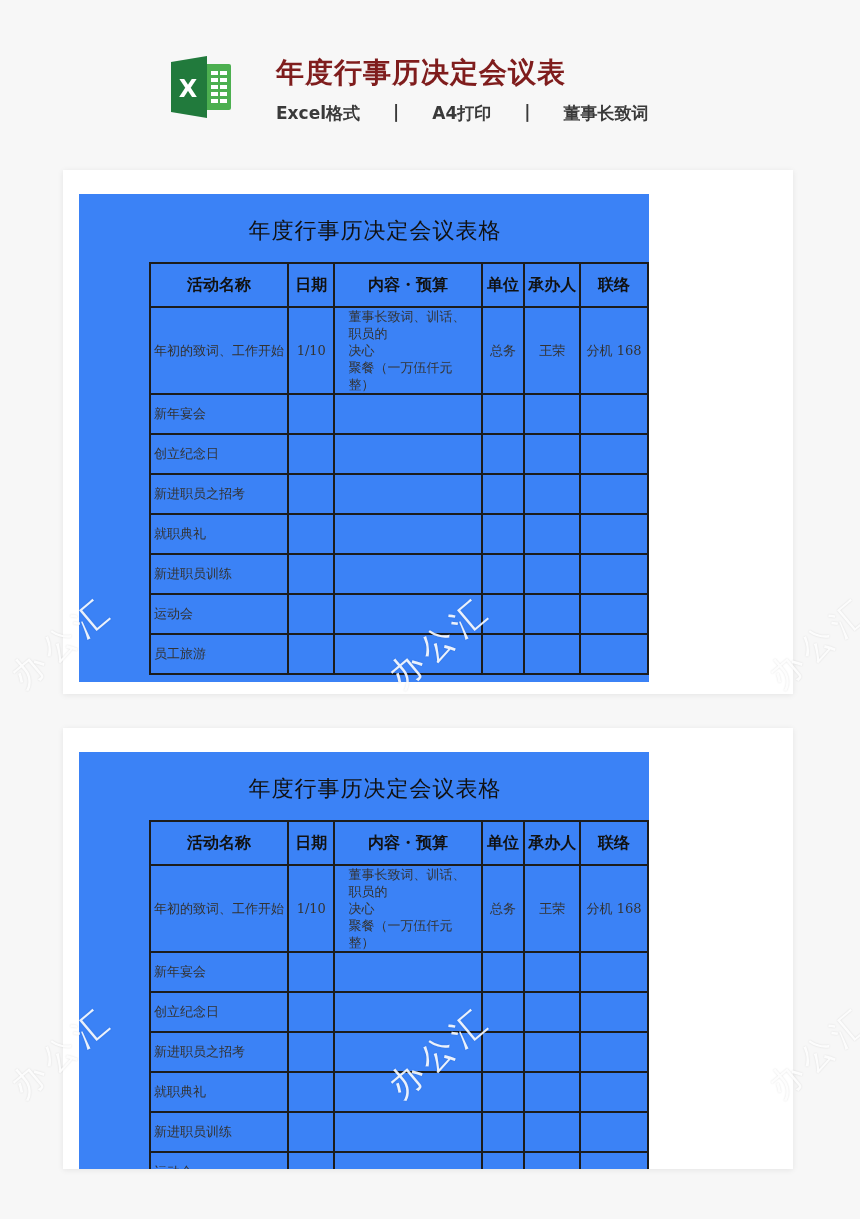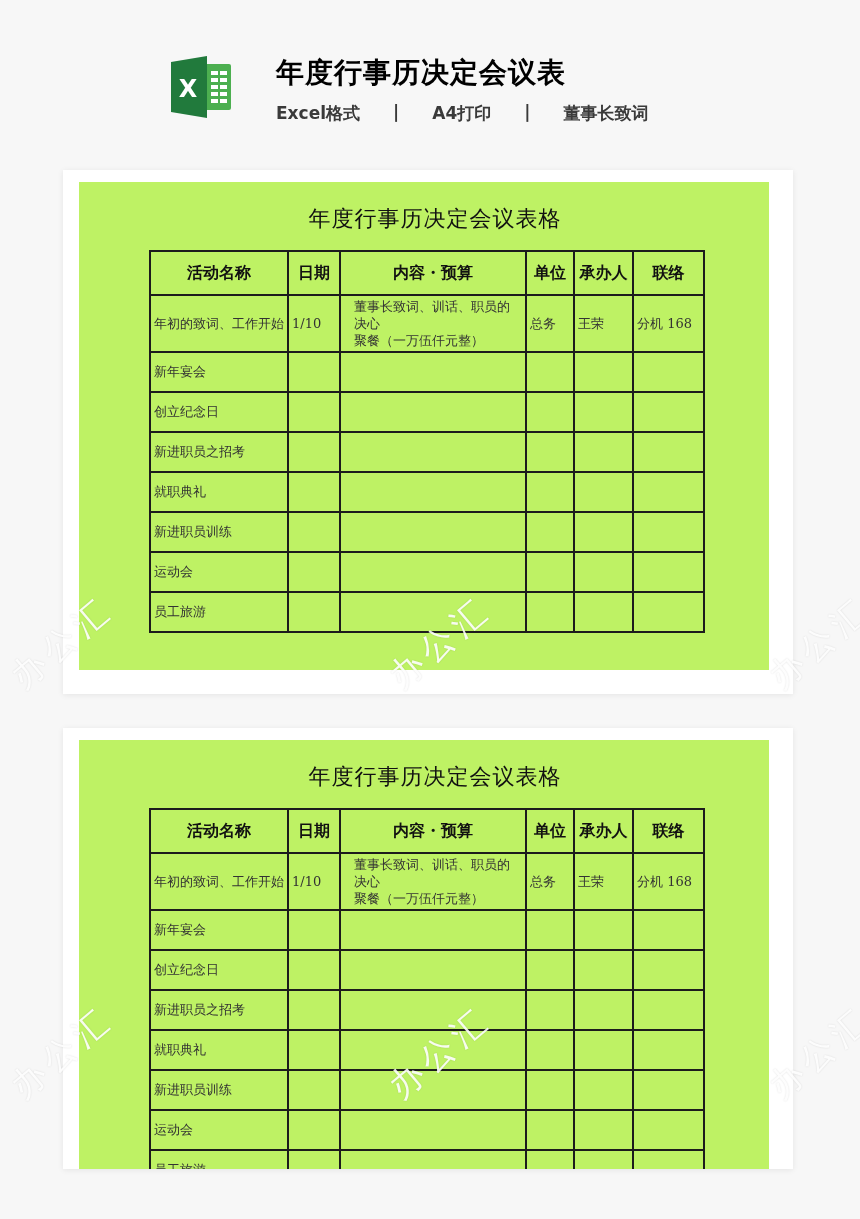--- a/index.html
+++ b/index.html
@@ -1,38 +1,38 @@
 <!DOCTYPE html>
 <html><head>
 <meta charset="utf-8">
 <style>
   * { box-sizing: border-box; margin: 0; padding: 0; }
   html, body { width: 860px; height: 1219px; overflow: hidden; }
   body { background: #f7f7f7; font-family: "DejaVu Sans", "Liberation Sans", sans-serif; position: relative; }
 
   .header { position: absolute; left: 0; top: 0; width: 860px; height: 160px; }
   .xl-icon { position: absolute; left: 171px; top: 56px; width: 62px; height: 62px; }
-  .header-title { position: absolute; left: 276px; top: 54px; font-size: 28px; font-weight: bold; color: #000000; letter-spacing: 1px; white-space: nowrap; }
+  .header-title { position: absolute; left: 276px; top: 54px; font-size: 28px; font-weight: bold; color: #7f1d1d; letter-spacing: 1px; white-space: nowrap; }
   .header-sub { position: absolute; left: 276px; top: 102px; font-size: 17px; font-weight: bold; color: #3a3a3a; white-space: nowrap; display: flex; gap: 16px; }
   .header-sub .sep { margin: 0 17px; }
 
   .card { position: absolute; left: 63px; width: 730px; background: #ffffff; box-shadow: 0 1px 6px rgba(0,0,0,0.08); overflow: hidden; }
   .card1 { top: 170px; height: 524px; }
   .card2 { top: 728px; height: 441px; }
-  .sheet { position: absolute; left: 16px; top: 12px; width: 690px; height: 488px; background: #bef264; }
+  .sheet { position: absolute; left: 16px; top: 24px; width: 570px; height: 488px; background: #3b82f6; }
   .card2 .sheet { height: 480px; }
 
   .sheet-title { position: absolute; left: 0; top: 22px; width: 100%; text-align: center; font-family: "DejaVu Sans", sans-serif; font-size: 22px; color: #111; letter-spacing: 1px; padding-left: 22px; }
 
   table.grid { position: absolute; left: 70px; top: 68px; border-collapse: collapse; table-layout: fixed; font-family: "DejaVu Serif", "Liberation Serif", serif; color: #333; }
   table.grid td, table.grid th { border: 2px solid #1c1c1c; overflow: hidden; white-space: nowrap; }
   table.grid th { height: 44px; font-family: "DejaVu Sans", sans-serif; font-size: 16px; font-weight: bold; color: #111; text-align: center; }
   table.grid td { height: 40px; font-size: 13px; padding: 0 3px; }
   table.grid tr.first td { height: 57px; }
-  td.c { }
+  td.c { text-align: center; }
   td.content { white-space: normal !important; line-height: 17px; font-size: 13px; padding: 2px 3px; vertical-align: middle; }
   td.content span { display: block; margin-left: 10px; }
 
   .wm { position: absolute; font-size: 34px; color: rgba(255,255,255,0.9); transform: rotate(-40deg); text-shadow: 0 0 2px rgba(0,0,0,0.12); letter-spacing: 6px; white-space: nowrap; pointer-events: none; font-family: "DejaVu Sans", sans-serif; }
 </style>
 </head>
 <body>
 
 <div class="header">
   <div class="xl-icon">

